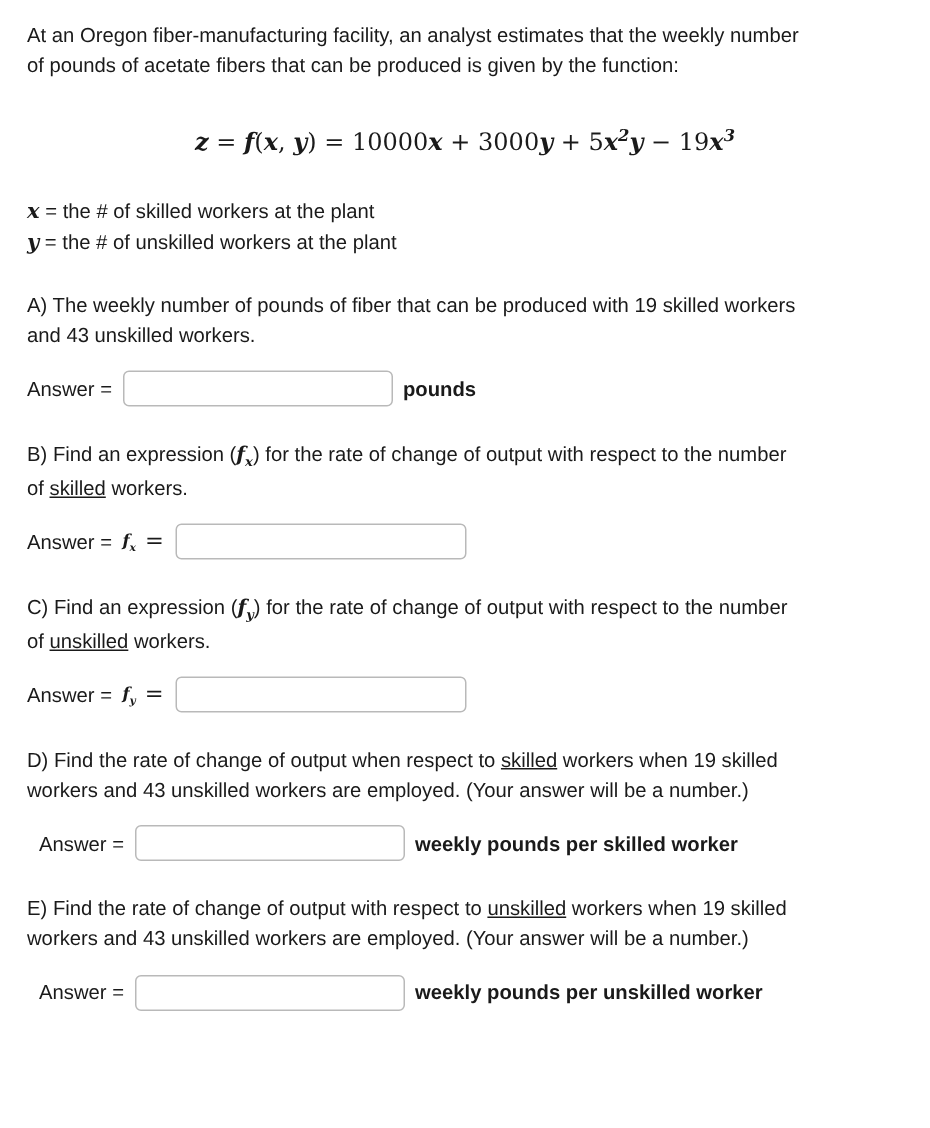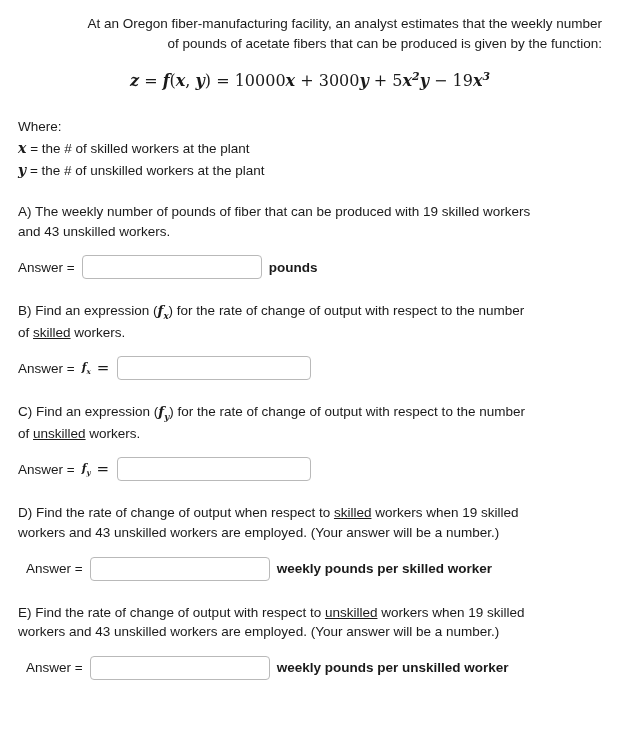--- a/index.html
+++ b/index.html
@@ -18,22 +18,21 @@
   }
   .page {
     padding: 14px 18px 0 18px;
     box-sizing: border-box;
     width: 620px;
   }
   p {
     margin: 0;
   }
   .intro {
-    margin-bottom: 16px;
-    text-align: right;
+    margin-bottom: 30px;
   }
   .formula {
     text-align: center;
     margin: 16px 0 24px 0;
     font-family: "DejaVu Serif", serif;
     font-size: 16px;
   }
   .mathit {
     font-family: "DejaVu Serif", serif;
     font-style: italic;
@@ -147,21 +146,20 @@
     <span class="mathup"> = </span>
     <span class="mathit">f</span><span class="mathup">(</span><span class="mathit">x</span><span class="mathup">, </span><span class="mathit">y</span><span class="mathup">)</span>
     <span class="mathup"> = </span>
     <span class="mathup">10000</span><span class="mathit">x</span>
     <span class="mathup"> + 3000</span><span class="mathit">y</span>
     <span class="mathup"> + 5</span><span class="mathit">x</span><sup class="exp">2</sup><span class="mathit">y</span>
     <span class="mathup"> − 19</span><span class="mathit">x</span><sup class="exp">3</sup>
   </div>
 
   <div class="where-block">
-    <p class="where-label">Where:</p>
     <p class="where-line">
       <span class="var">x</span>
       <span>= the # of skilled workers at the plant</span>
     </p>
     <p class="where-line">
       <span class="var">y</span>
       <span>= the # of unskilled workers at the plant</span>
     </p>
   </div>
 

